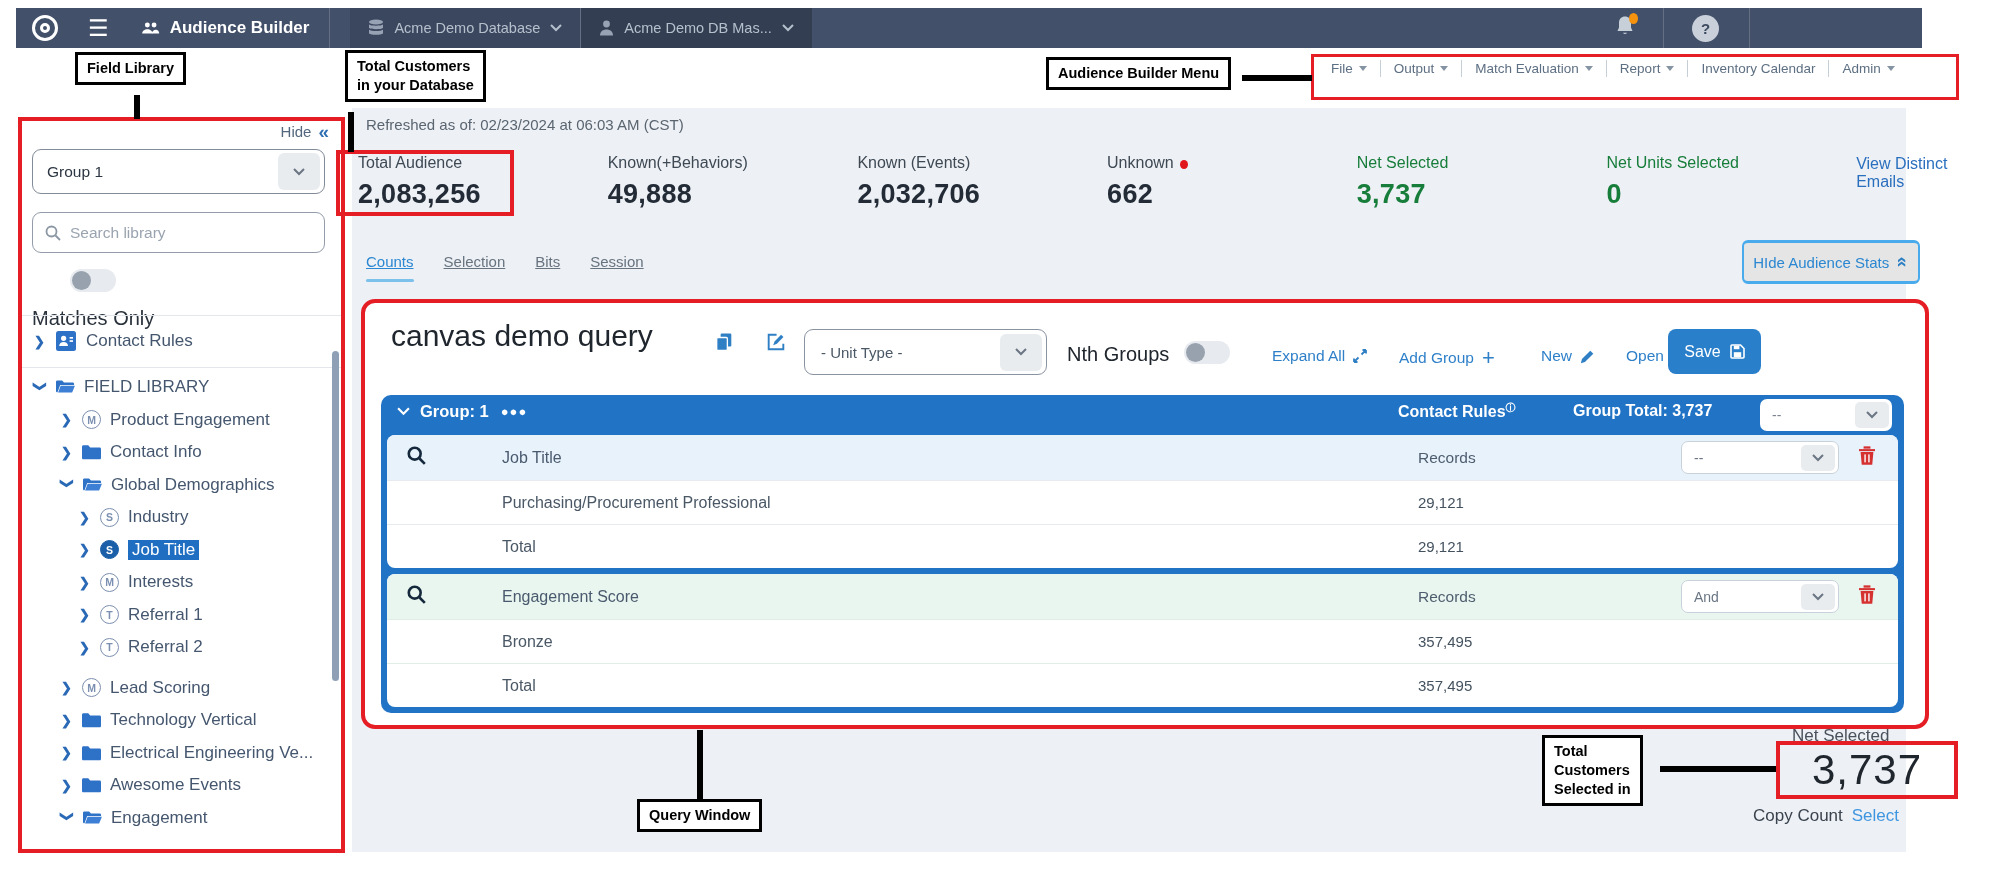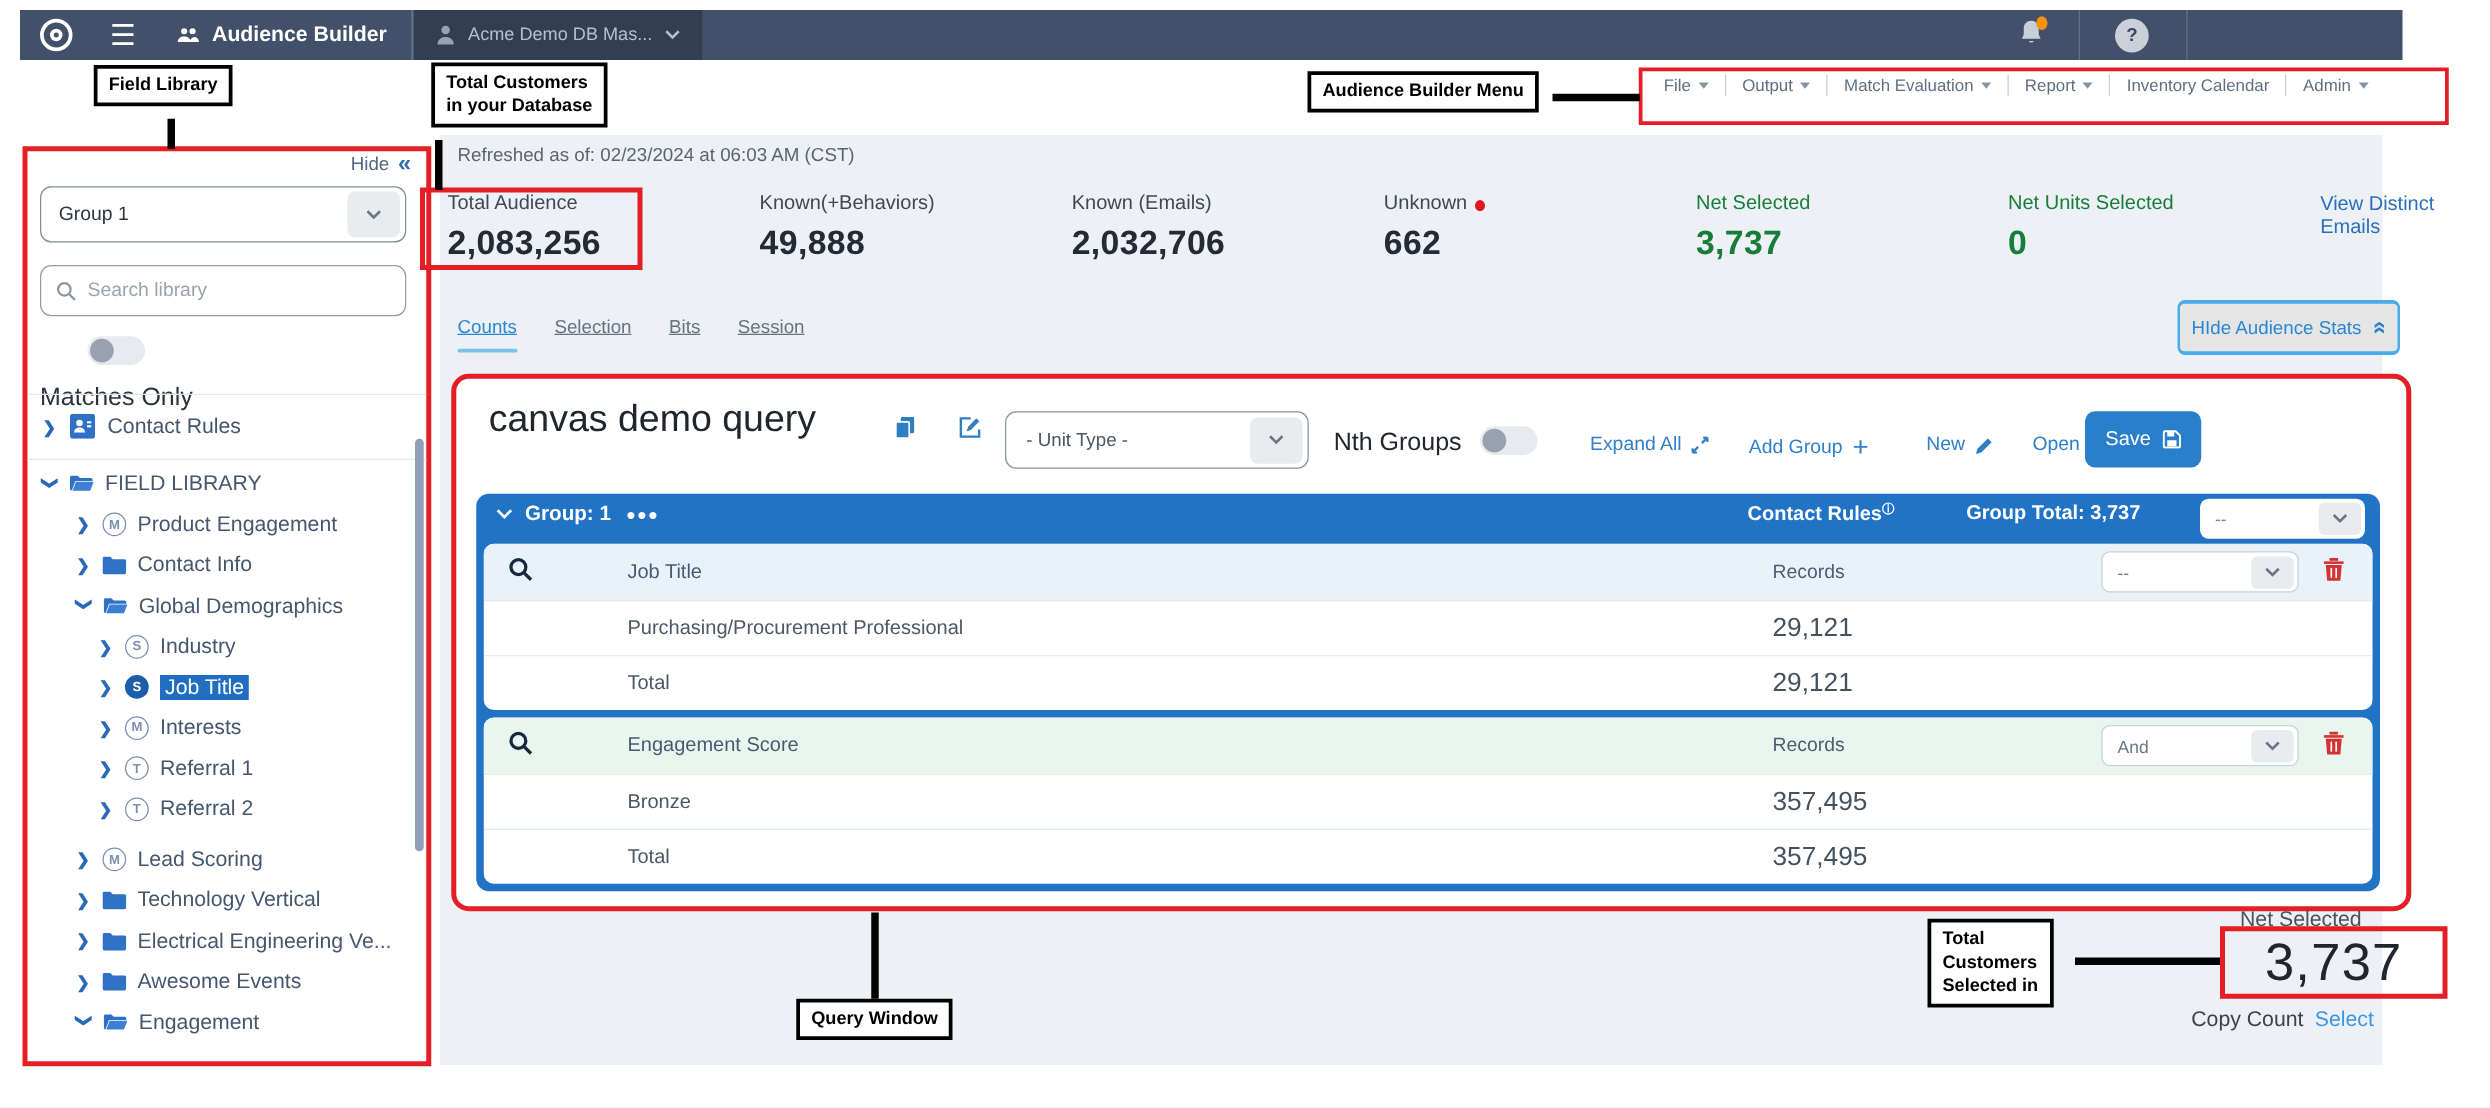--- a/index.html
+++ b/index.html
@@ -123,21 +123,21 @@
   .set.green .set-head { background:#e9f6ef; }
   .set-head .mag { position:absolute; left:20px; top:11px; }
   .set-head .fld { position:absolute; left:115px; font-size:16px; color:#4a5a6e; }
   .set-head .rec { position:absolute; left:1031px; font-size:15.5px; color:#4e5d6e; }
   .s-op { position:absolute; left:1294px; top:6px; width:158px; height:33px; border:1px solid #c9d1da; border-radius:7px;
           background:#fff; display:flex; align-items:center; padding-left:12px; font-size:14px; color:#6a7684; cursor:pointer; }
   .s-trash { position:absolute; left:1472px; top:11px; cursor:pointer; }
   .set-row { height:44px; position:relative; display:flex; align-items:center; border-top:1px solid #e7ebf0; }
   .set.green .set-row { border-top-color:#e0eee6; }
   .set-row .lb { position:absolute; left:115px; font-size:16px; color:#4a5866; }
-  .set-row .vl { position:absolute; left:1031px; font-size:21px; color:#44525f; }
+  .set-row .vl { position:absolute; left:1031px; font-size:15px; color:#44525f; }
 
   
   .net-label { position:absolute; left:1792px; top:726px; font-size:17px; color:#49525c; }
   .net-box { position:absolute; left:1776px; top:741px; width:182px; height:58px; border:4px solid #e51e25;
              display:flex; align-items:center; justify-content:center; font-size:42px; color:#20262e; letter-spacing:1px; background:transparent; }
   .copy-row { position:absolute; left:1753px; top:806px; font-size:17px; display:flex; gap:9px; }
   .copy-row .c { color:#3a434d; }
   .copy-row .s { color:#3f96e0; cursor:pointer; }
 
   
@@ -160,20 +160,31 @@
     <span class="nav-app">
       <svg class="icon16" viewBox="0 0 24 16" fill="#fff">
           <circle cx="8" cy="4.2" r="3.1"></circle>
           <circle cx="16.5" cy="4.2" r="3.1"></circle>
           <path d="M1.5 15c0-3.4 3-5.4 6.5-5.4s6.5 2 6.5 5.4z"></path>
           <path d="M13.5 15c.4-3 3-5.4 6-4.8 2 .4 3.5 2.4 3.5 4.8z"></path>
         </svg>
       <span>Audience Builder</span>
     </span>
     <span class="nav-sep" style="margin-left:20px"></span>
+    <span class="nav-dd db">
+      <svg width="16" height="18" viewBox="0 0 16 18" fill="#97a3b4">
+          <ellipse cx="8" cy="3" rx="7" ry="2.6"></ellipse>
+          <path d="M1 5.5c2 1.6 12 1.6 14 0V9c-2 1.6-12 1.6-14 0z"></path>
+          <path d="M1 10.8c2 1.6 12 1.6 14 0v3.6c-2 1.7-12 1.7-14 0z"></path>
+        </svg>
+      <span>Acme Demo Database</span>
+      <svg class="chev" viewBox="0 0 12 8" fill="none" stroke="#b6c0cd" stroke-width="2">
+          <path d="M1 1l5 5 5-5"></path>
+        </svg>
+    </span>
     <span class="nav-sep"></span>
     <span class="nav-dd user">
       <svg width="15" height="16" viewBox="0 0 15 16" fill="#97a3b4">
           <circle cx="7.5" cy="4" r="3.4"></circle>
           <path d="M1 15.5c0-4 3-6 6.5-6s6.5 2 6.5 6z"></path>
         </svg>
       <span>Acme Demo DB Mas...</span>
       <svg class="chev" viewBox="0 0 12 8" fill="none" stroke="#b6c0cd" stroke-width="2">
           <path d="M1 1l5 5 5-5"></path>
         </svg>
@@ -229,21 +240,21 @@
   <div class="stats">
     <div class="stat">
       <div class="lb">Total Audience</div>
       <div class="vl">2,083,256</div>
     </div>
     <div class="stat">
       <div class="lb">Known(+Behaviors)</div>
       <div class="vl">49,888</div>
     </div>
     <div class="stat">
-      <div class="lb">Known (Emails)</div>
+      <div class="lb">Known (Events)</div>
       <div class="vl">2,032,706</div>
     </div>
     <div class="stat">
       <div class="lb">Unknown</div>
       <div class="vl">662</div>
     </div>
     <div class="stat green">
       <div class="lb">Net Selected</div>
       <div class="vl">3,737</div>
     </div>

